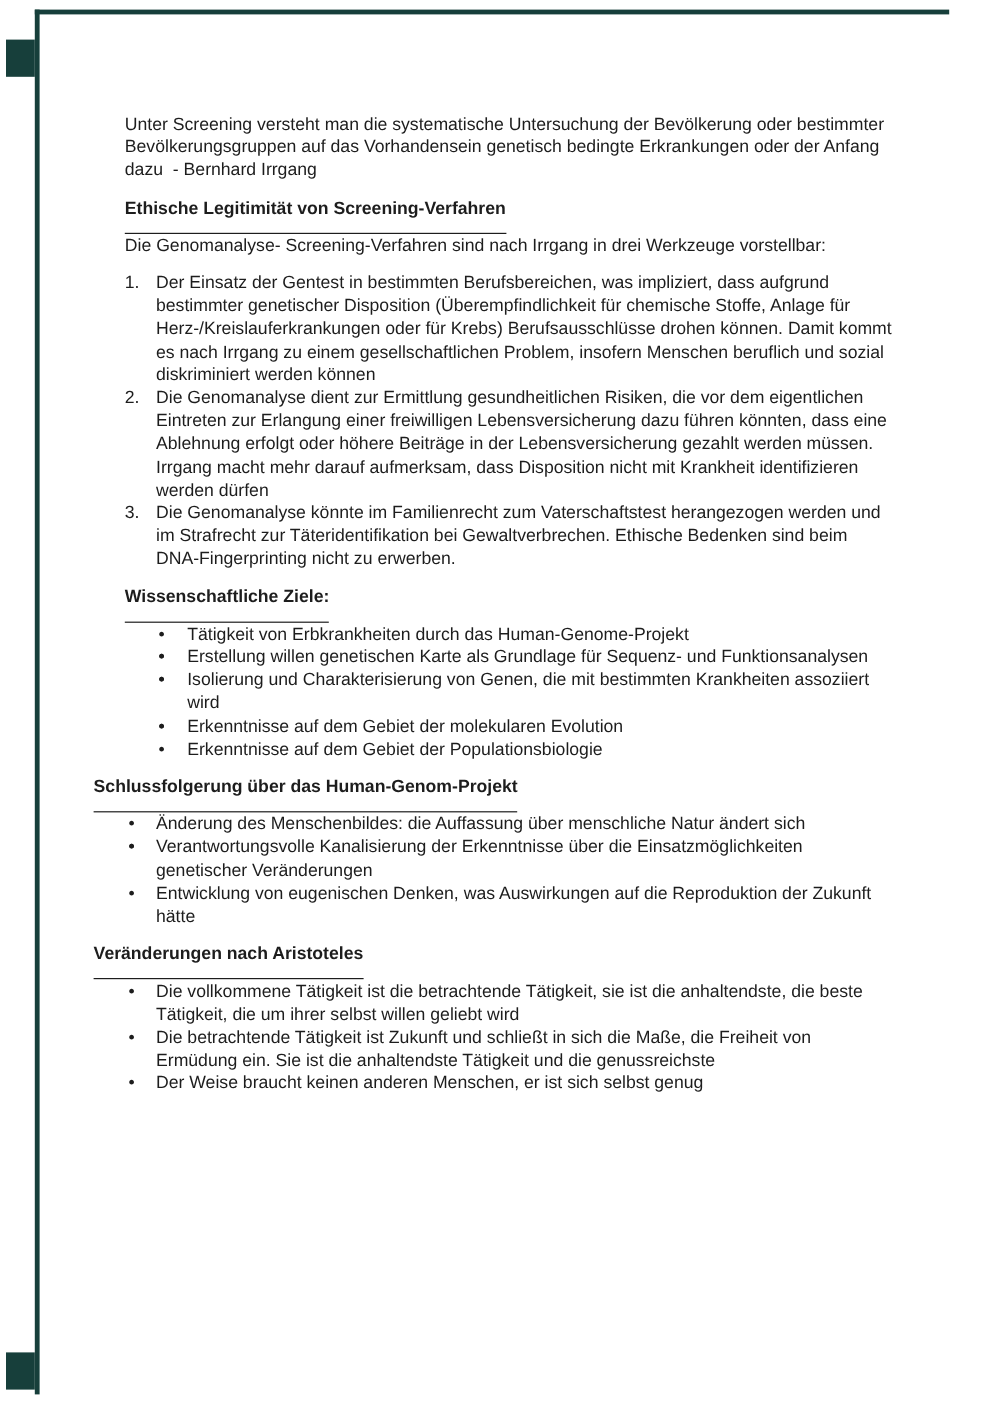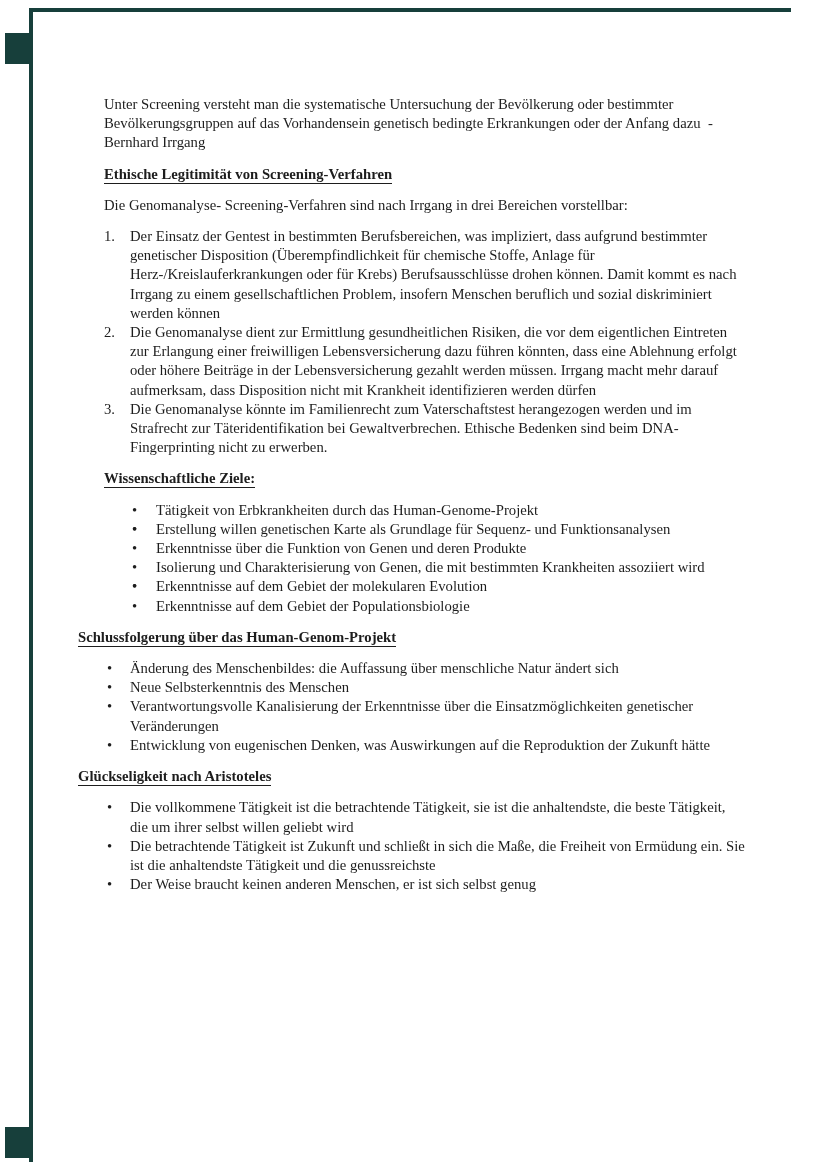--- a/index.html
+++ b/index.html
@@ -18,47 +18,46 @@
   .corner-tl   { left: 5px;  top: 33px;   width: 24px;  height: 31px; }
   .corner-bl   { left: 5px;  top: 1127px; width: 24px;  height: 31px; }
 
   .content {
     position: absolute;
     left: 78px; top: 0;
     width: 668px;
     padding-top: 95px;
     font-size: 14.7px;
     line-height: 19.2px;
-    font-family: Liberation Serif, serif;
   }
   .block { margin: 0 0 12px 0; }
   .ind   { margin-left: 26px; }
   .hd    { font-weight: 700; }
-  .hd .u { border-bottom: 1.8px solid #1d1d1d; padding-bottom: 1px; }
+  .hd .u { border-bottom: 1.8px solid #1d1d1d; padding-bottom: 12px; }
   .li    { position: relative; padding-left: 52px; }
   .li .mk { position: absolute; top: 0; }
   .ol .li .mk  { left: 26px; }
   .ul1 .li .mk { left: 29px; }
   .ul2 .li .mk { left: 28px; }
 </style>
 </head>
 <body>
 
 <div class="edge edge-top"></div>
 <div class="edge edge-left"></div>
 <div class="edge corner-tl"></div>
 <div class="edge corner-bl"></div>
 
 <div class="content">
 
   <div class="block ind">Unter Screening versteht man die systematische Untersuchung der Bevölkerung oder bestimmter Bevölkerungsgruppen auf das Vorhandensein genetisch bedingte Erkrankungen oder der Anfang dazu&nbsp; - Bernhard Irrgang</div>
 
   <div class="block ind hd"><span class="u">Ethische Legitimität von Screening-Verfahren</span></div>
 
-  <div class="block ind">Die Genomanalyse- Screening-Verfahren sind nach Irrgang in drei Bereichen vorstellbar:</div>
+  <div class="block ind">Die Genomanalyse- Screening-Verfahren sind nach Irrgang in drei Werkzeuge vorstellbar:</div>
 
   <div class="block ol">
     <div class="li">
       <span class="mk">1.</span>
       <span>Der Einsatz der Gentest in bestimmten Berufsbereichen, was impliziert, dass aufgrund bestimmter genetischer Disposition (Überempfindlichkeit für chemische Stoffe, Anlage für Herz-/Kreislauferkrankungen oder für Krebs) Berufsausschlüsse drohen können. Damit kommt es nach Irrgang zu einem gesellschaftlichen Problem, insofern Menschen beruflich und sozial diskriminiert werden können</span>
     </div>
     <div class="li">
       <span class="mk">2.</span>
       <span>Die Genomanalyse dient zur Ermittlung gesundheitlichen Risiken, die vor dem eigentlichen Eintreten zur Erlangung einer freiwilligen Lebensversicherung dazu führen könnten, dass eine Ablehnung erfolgt oder höhere Beiträge in der Lebensversicherung gezahlt werden müssen. Irrgang macht mehr darauf aufmerksam, dass Disposition nicht mit Krankheit identifizieren werden dürfen</span>
     </div>
@@ -78,21 +77,20 @@
     </div>
     <div class="li">
       <span class="mk">•</span>
     </div>
     <div class="li">
       <span class="mk">•</span>
       <span>Erstellung willen genetischen Karte als Grundlage für Sequenz- und Funktionsanalysen</span>
     </div>
     <div class="li">
       <span class="mk">•</span>
-      <span>Erkenntnisse über die Funktion von Genen und deren Produkte</span>
     </div>
     <div class="li">
       <span class="mk">•</span>
       <span>Isolierung und Charakterisierung von Genen, die mit bestimmten Krankheiten assoziiert wird</span>
     </div>
     <div class="li">
       <span class="mk">•</span>
     </div>
     <div class="li">
       <span class="mk">•</span>
@@ -106,33 +104,32 @@
 
   <div class="block hd"><span class="u">Schlussfolgerung über das Human-Genom-Projekt</span></div>
 
   <div class="block ul1">
     <div class="li">
       <span class="mk">•</span>
       <span>Änderung des Menschenbildes: die Auffassung über menschliche Natur ändert sich</span>
     </div>
     <div class="li">
       <span class="mk">•</span>
-      <span>Neue Selbsterkenntnis des Menschen</span>
     </div>
     <div class="li">
       <span class="mk">•</span>
       <span>Verantwortungsvolle Kanalisierung der Erkenntnisse über die Einsatzmöglichkeiten genetischer Veränderungen</span>
     </div>
     <div class="li">
       <span class="mk">•</span>
       <span>Entwicklung von eugenischen Denken, was Auswirkungen auf die Reproduktion der Zukunft hätte</span>
     </div>
   </div>
 
-  <div class="block hd"><span class="u">Glückseligkeit nach Aristoteles</span></div>
+  <div class="block hd"><span class="u">Veränderungen nach Aristoteles</span></div>
 
   <div class="block ul1">
     <div class="li">
       <span class="mk">•</span>
       <span>Die vollkommene Tätigkeit ist die betrachtende Tätigkeit, sie ist die anhaltendste, die beste Tätigkeit, die um ihrer selbst willen geliebt wird</span>
     </div>
     <div class="li">
       <span class="mk">•</span>
       <span>Die betrachtende Tätigkeit ist Zukunft und schließt in sich die Maße, die Freiheit von Ermüdung ein. Sie ist die anhaltendste Tätigkeit und die genussreichste</span>
     </div>

